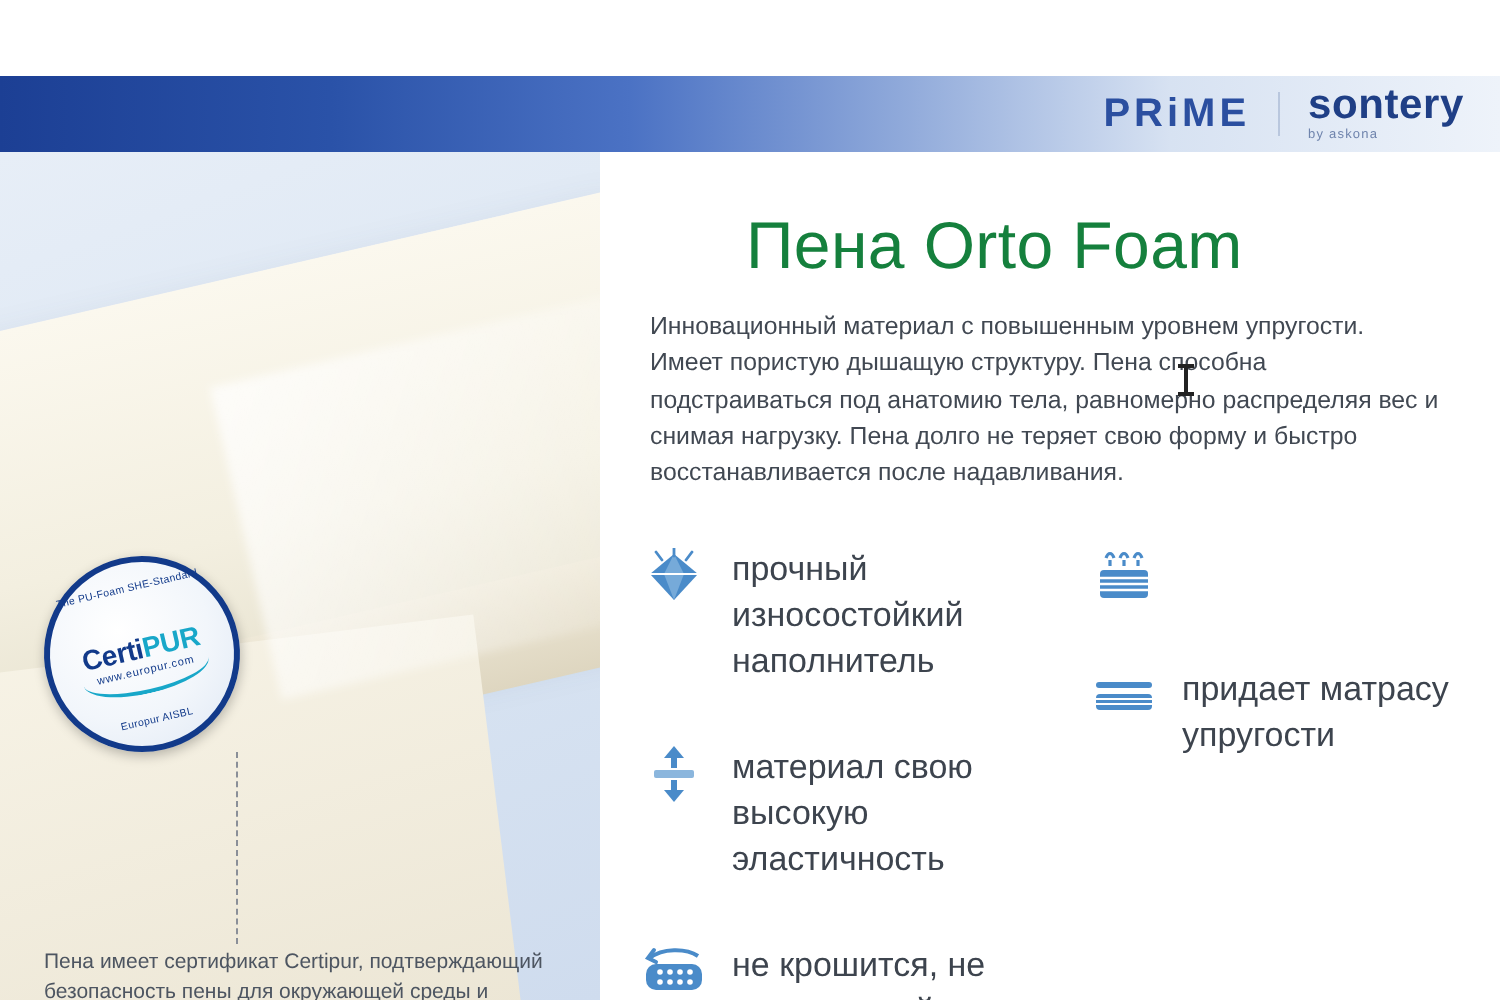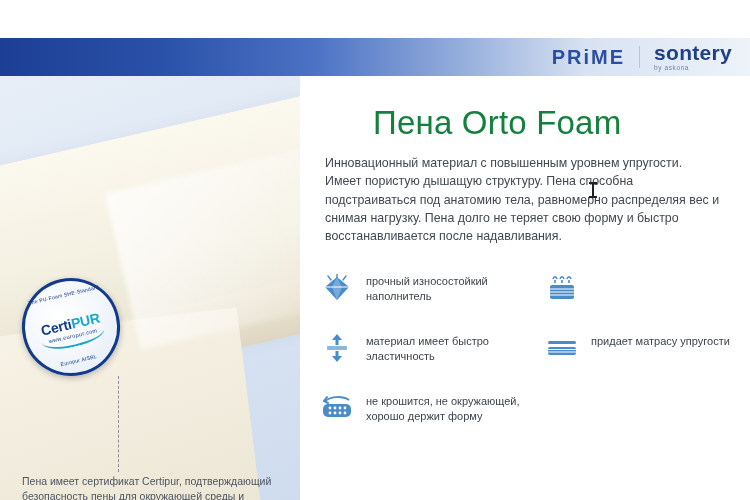--- a/index.html
+++ b/index.html
@@ -250,21 +250,21 @@
     width: 34px;
     min-width: 34px;
     height: 32px;
     display: flex;
     align-items: center;
     justify-content: center;
     color: #4a8bc9;
   }
   .feature .text {
     color: #3d444e;
-    font-size: 11px;
+    font-size: 17px;
     line-height: 1.35;
     padding-top: 2px;
   }
 
   
   .cursor {
     position: absolute;
     left: 592px;
     top: 182px;
     width: 2px;
@@ -342,21 +342,21 @@
         <div class="feature">
           <div class="icon">
             <svg width="26" height="30" viewBox="0 0 26 30" fill="none">
               <path d="M13 1 L18 7 H8 Z" fill="#4a8bc9"></path>
               <path d="M13 29 L8 23 H18 Z" fill="#4a8bc9"></path>
               <rect x="11.5" y="7" width="3" height="5" fill="#4a8bc9"></rect>
               <rect x="11.5" y="18" width="3" height="5" fill="#4a8bc9"></rect>
               <rect x="3" y="13" width="20" height="4" rx="1" fill="#8bb6dd"></rect>
             </svg>
           </div>
-          <div class="text">материал имеет быстро эластичность</div>
+          <div class="text">материал свою высокую эластичность</div>
         </div>
 
         <div class="feature">
           <div class="icon">
             <svg width="32" height="26" viewBox="0 0 32 26" fill="none">
               <rect x="2" y="9" width="28" height="13" rx="5" fill="#4a8bc9"></rect>
               <circle cx="9" cy="13" r="1.4" fill="#ffffff"></circle>
               <circle cx="14" cy="13" r="1.4" fill="#ffffff"></circle>
               <circle cx="19" cy="13" r="1.4" fill="#ffffff"></circle>
               <circle cx="24" cy="13" r="1.4" fill="#ffffff"></circle>

